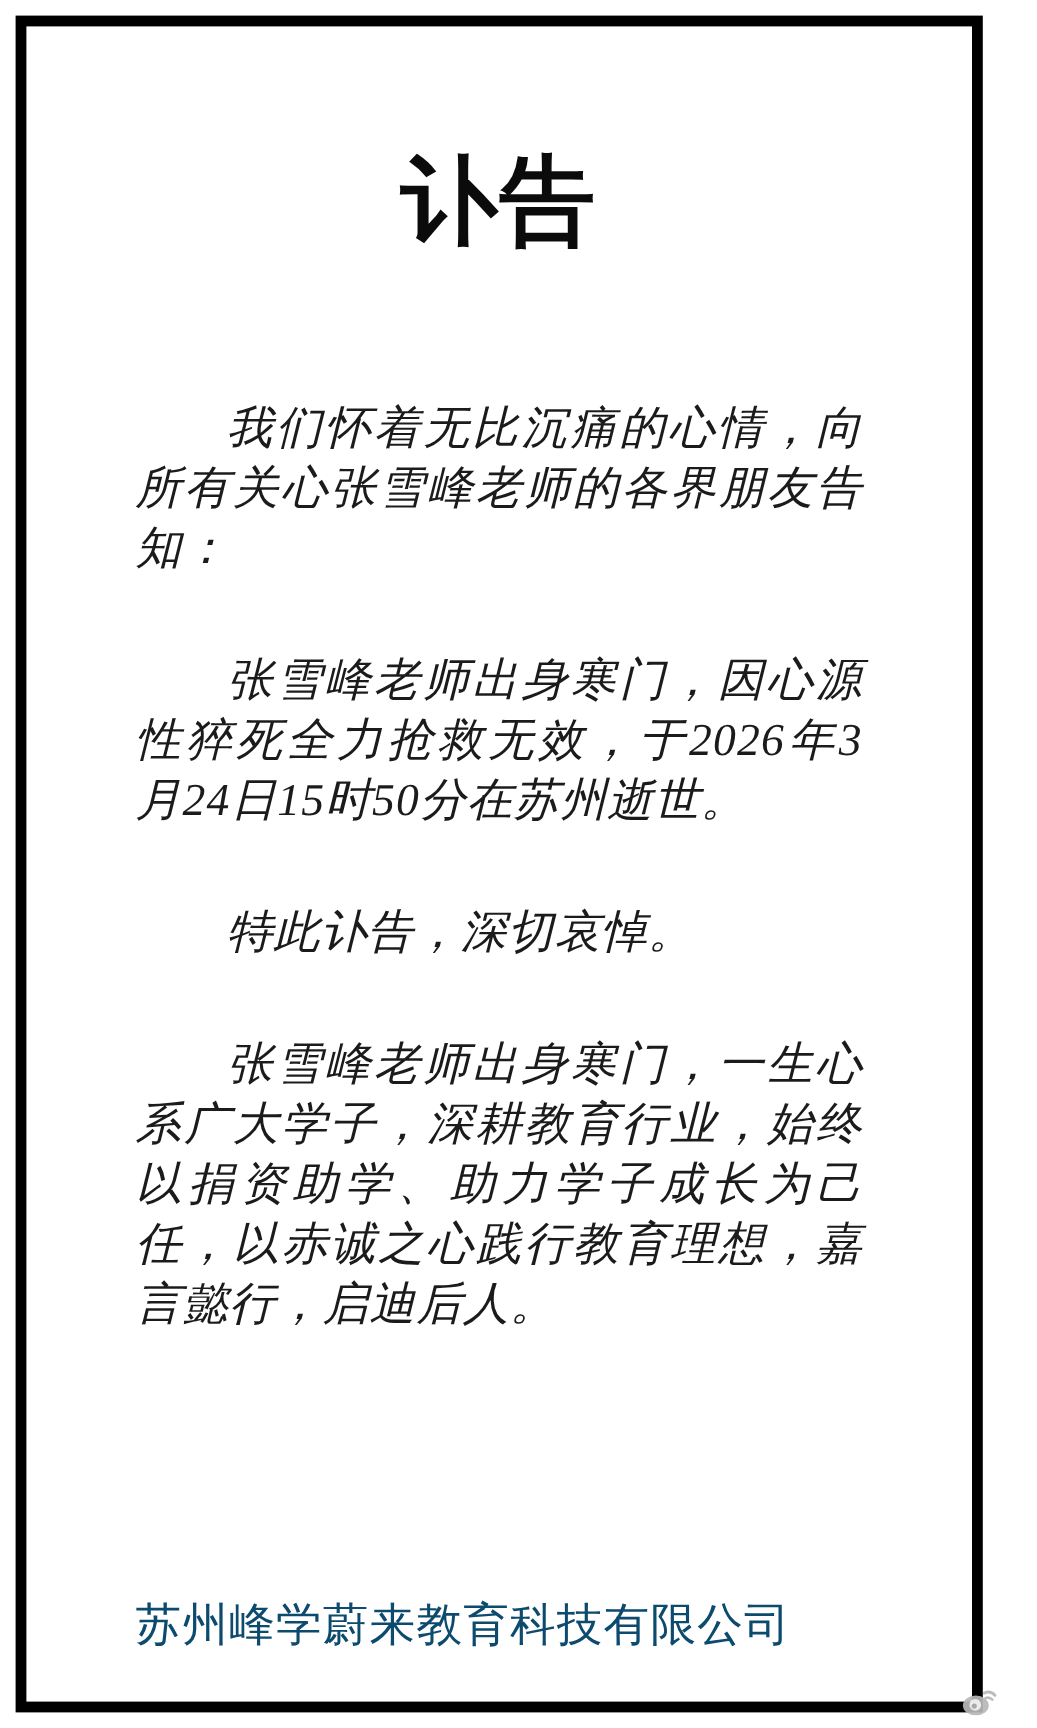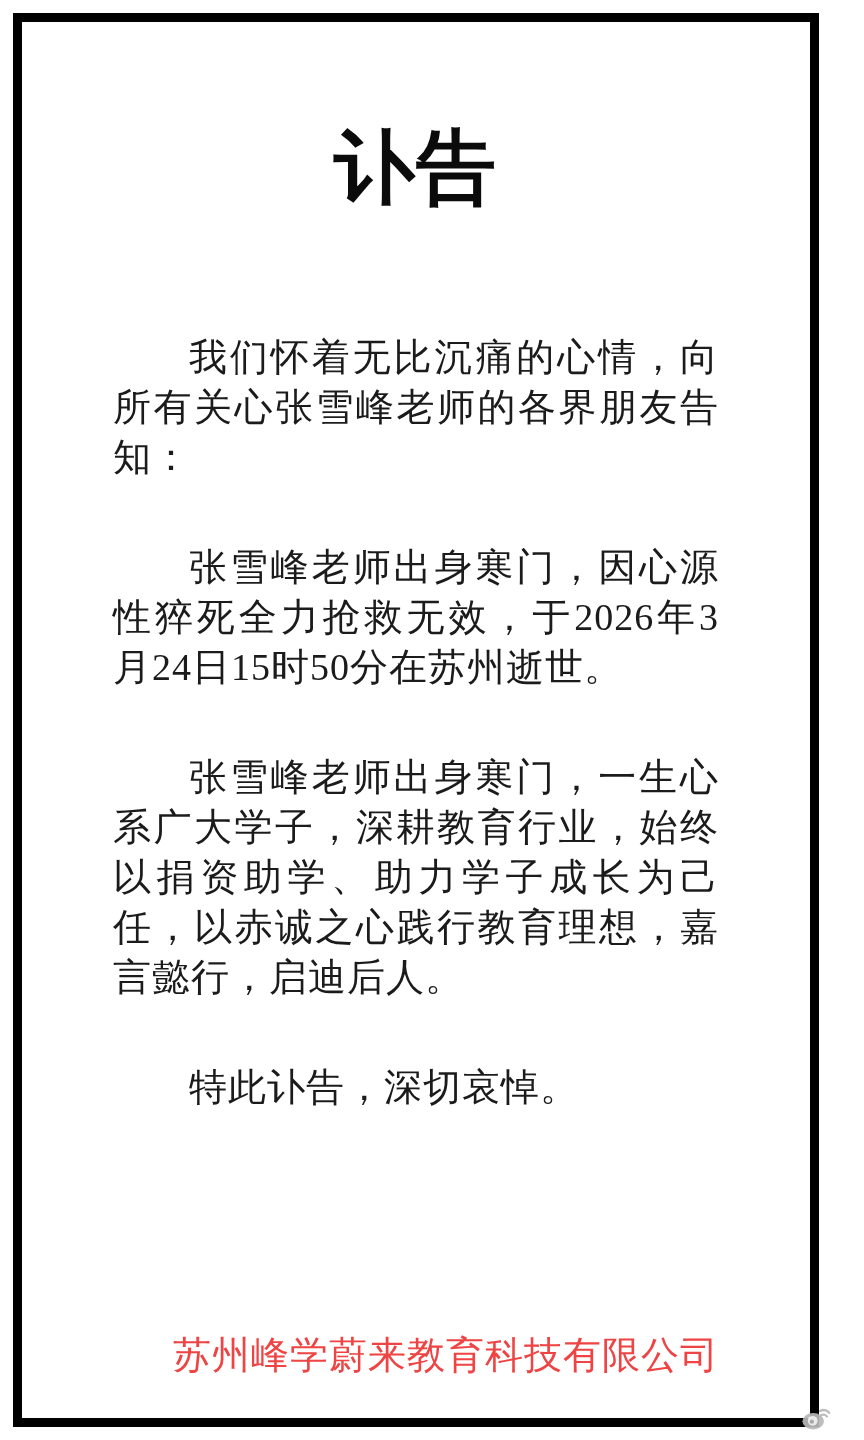--- a/index.html
+++ b/index.html
@@ -42,28 +42,29 @@
     color: #1b1b1b;
   }
   .body-text p {
     margin: 0;
     font-size: 38px;
     line-height: 50px;
     text-indent: 76px;
     text-align: justify;
     text-justify: inter-character;
     letter-spacing: 1px;
+    font-style: italic;
   }
   .body-text p + p {
     margin-top: 60px;
   }
   .signature {
     margin-top: 212px;
-    text-align: right;
-    color: #ef4444;
+    text-align: left;
+    color: #0c4a6e;
     font-size: 38px;
     line-height: 62px;
     letter-spacing: 1px;
   }
   .watermark {
     position: absolute;
     right: 2px;
     bottom: 8px;
     display: flex;
     align-items: center;
@@ -87,22 +88,22 @@
 <body>
 
 <div class="page">
   <div class="frame">
 
     <h1 class="title">讣告</h1>
 
     <div class="body-text">
       <p>我们怀着无比沉痛的心情，向所有关心张雪峰老师的各界朋友告知：</p>
       <p>张雪峰老师出身寒门，因心源性猝死全力抢救无效，于2026年3月24日15时50分在苏州逝世。</p>
+      <p>特此讣告，深切哀悼。</p>
       <p>张雪峰老师出身寒门，一生心系广大学子，深耕教育行业，始终以捐资助学、助力学子成长为己任，以赤诚之心践行教育理想，嘉言懿行，启迪后人。</p>
-      <p>特此讣告，深切哀悼。</p>
     </div>
 
     <div class="signature">
       <div>苏州峰学蔚来教育科技有限公司</div>
     </div>
 
   </div>
 
   <div class="watermark">
     <span class="wicon">

